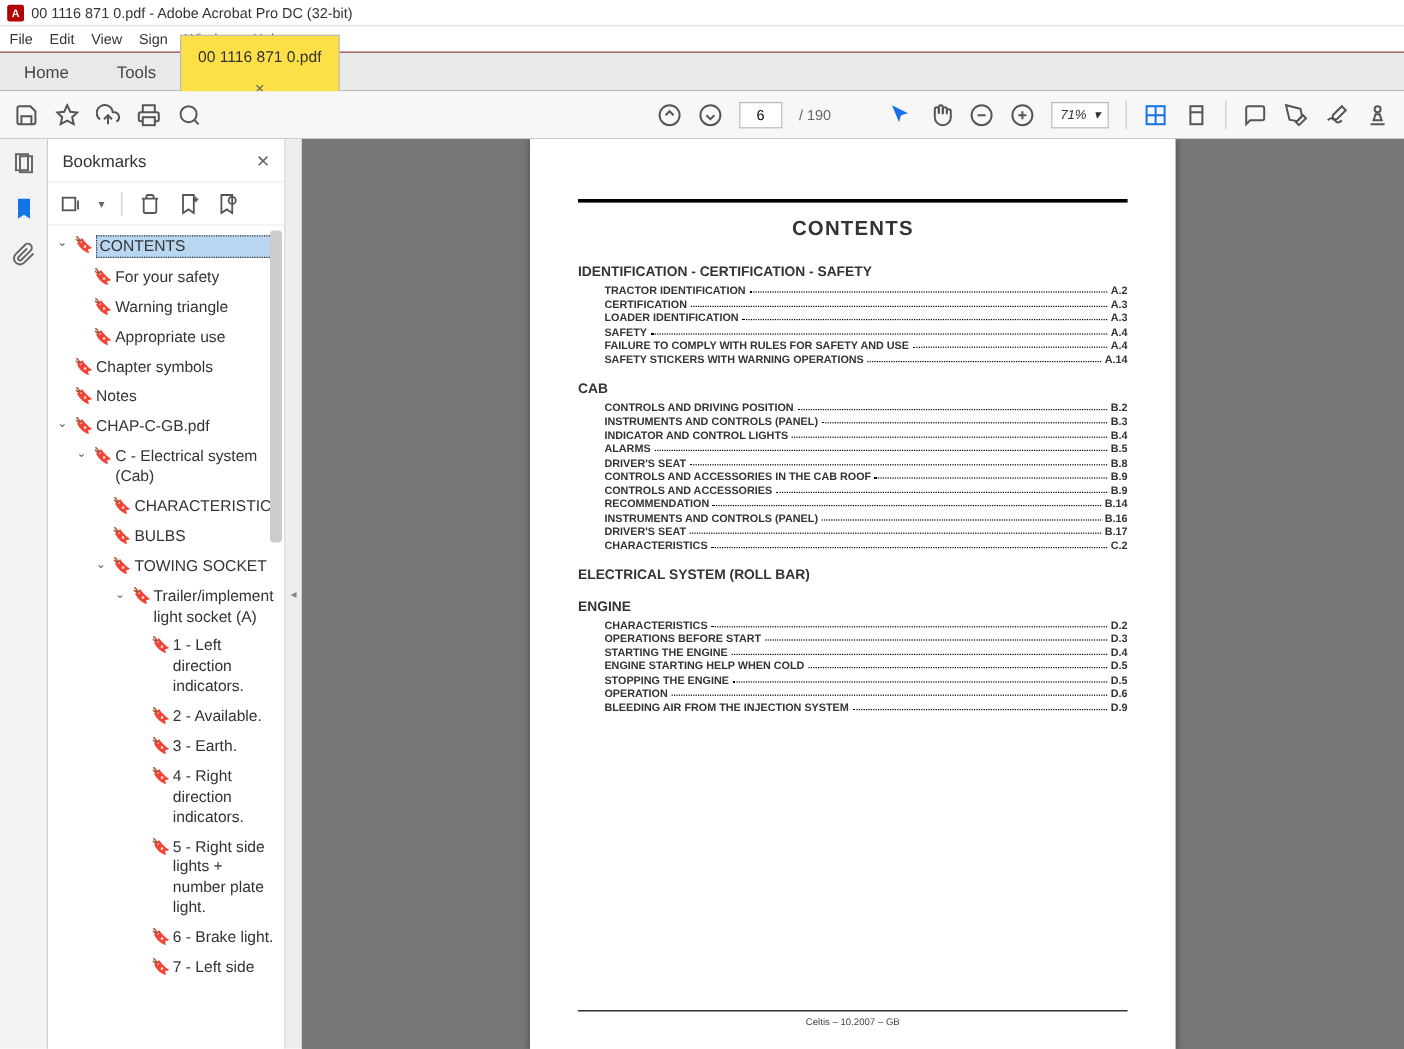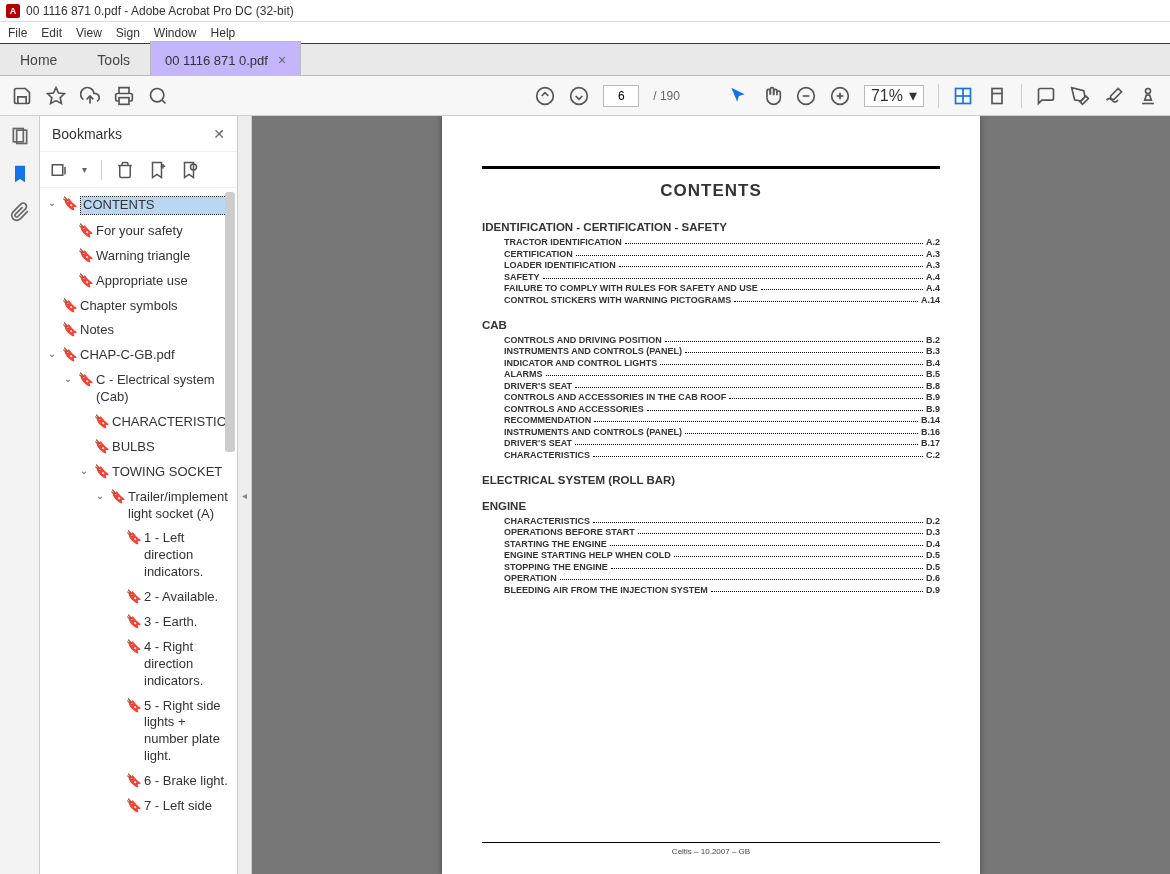--- a/index.html
+++ b/index.html
@@ -9,31 +9,31 @@
 .titlebar { height: 22px; background: #fff; display: flex; align-items: center; padding: 0 6px; font-size: 12px; border-bottom: 1px solid #ddd; }
 .titlebar .pdf-icon { width: 14px; height: 14px; background: #b30000; border-radius: 2px; margin-right: 6px; display:flex;align-items:center;justify-content:center;color:#fff;font-size:9px;font-weight:bold;}
 
 
 .menubar { height: 22px; background: #fff; display: flex; align-items: center; padding: 0 8px; font-size: 12px; gap: 14px; border-bottom: 1px solid #7f1d1d; }
 .menubar span { cursor: default; }
 
 
 .tabrow { height: 32px; background: #e9e9e9; display: flex; align-items: center; border-bottom: 1px solid #bbb; }
 .tabrow .tab { padding: 8px 20px; font-size: 14px; color: #444; cursor: default; }
-.tabrow .doc-tab { background: #c4b5fd; border: 1px solid #bbb; border-bottom: none; padding: 10px 14px; display: flex; align-items: center; gap: 10px; font-size: 13px; }
+.tabrow .doc-tab { background: #fde047; border: 1px solid #bbb; border-bottom: none; padding: 10px 14px; display: flex; align-items: center; gap: 10px; font-size: 13px; flex-direction: column; }
 .tabrow .close-x { color: #666; font-size: 14px; }
 
 
 .toolbar { height: 40px; background: #f7f7f7; border-bottom: 1px solid #ccc; display: flex; align-items: center; padding: 0 12px; gap: 14px; }
 .toolbar .spacer { flex: 1; }
 .toolbar .ico { width: 20px; height: 20px; display: flex; align-items: center; justify-content: center; color: #555; }
 .toolbar .sep { width: 1px; height: 24px; background: #ccc; }
 .toolbar input.page-num { width: 36px; height: 22px; text-align: center; border: 1px solid #bbb; font-size: 12px; }
 .toolbar .page-total { font-size: 12px; color: #666; }
-.toolbar .zoom-sel { height: 22px; border: 1px solid #bbb; font-size: 16px; padding: 0 6px; display:flex;align-items:center;gap:6px;background:#fff;}
+.toolbar .zoom-sel { height: 22px; border: 1px solid #bbb; font-size: 11px; padding: 0 6px; display:flex;align-items:center;gap:6px;background:#fff;font-style:italic;}
 
 
 .main { flex: 1; display: flex; min-height: 0; }
 
 
 .leftrail { width: 40px; background: #f3f3f3; border-right: 1px solid #ccc; display: flex; flex-direction: column; align-items: center; padding-top: 10px; gap: 18px; }
 .leftrail .ico { width: 20px; height: 20px; color: #666; }
 .leftrail .ico.active { color: #1473e6; }
 
 
@@ -376,21 +376,21 @@
             <span class="txt">SAFETY</span>
             <span class="dots"></span>
             <span class="pg">A.4</span>
           </div>
           <div class="entry">
             <span class="txt">FAILURE TO COMPLY WITH RULES FOR SAFETY AND USE</span>
             <span class="dots"></span>
             <span class="pg">A.4</span>
           </div>
           <div class="entry">
-            <span class="txt">CONTROL STICKERS WITH WARNING PICTOGRAMS</span>
+            <span class="txt">SAFETY STICKERS WITH WARNING OPERATIONS</span>
             <span class="dots"></span>
             <span class="pg">A.14</span>
           </div>
           <div class="sect">CAB</div>
           <div class="entry">
             <span class="txt">CONTROLS AND DRIVING POSITION</span>
             <span class="dots"></span>
             <span class="pg">B.2</span>
           </div>
           <div class="entry">

